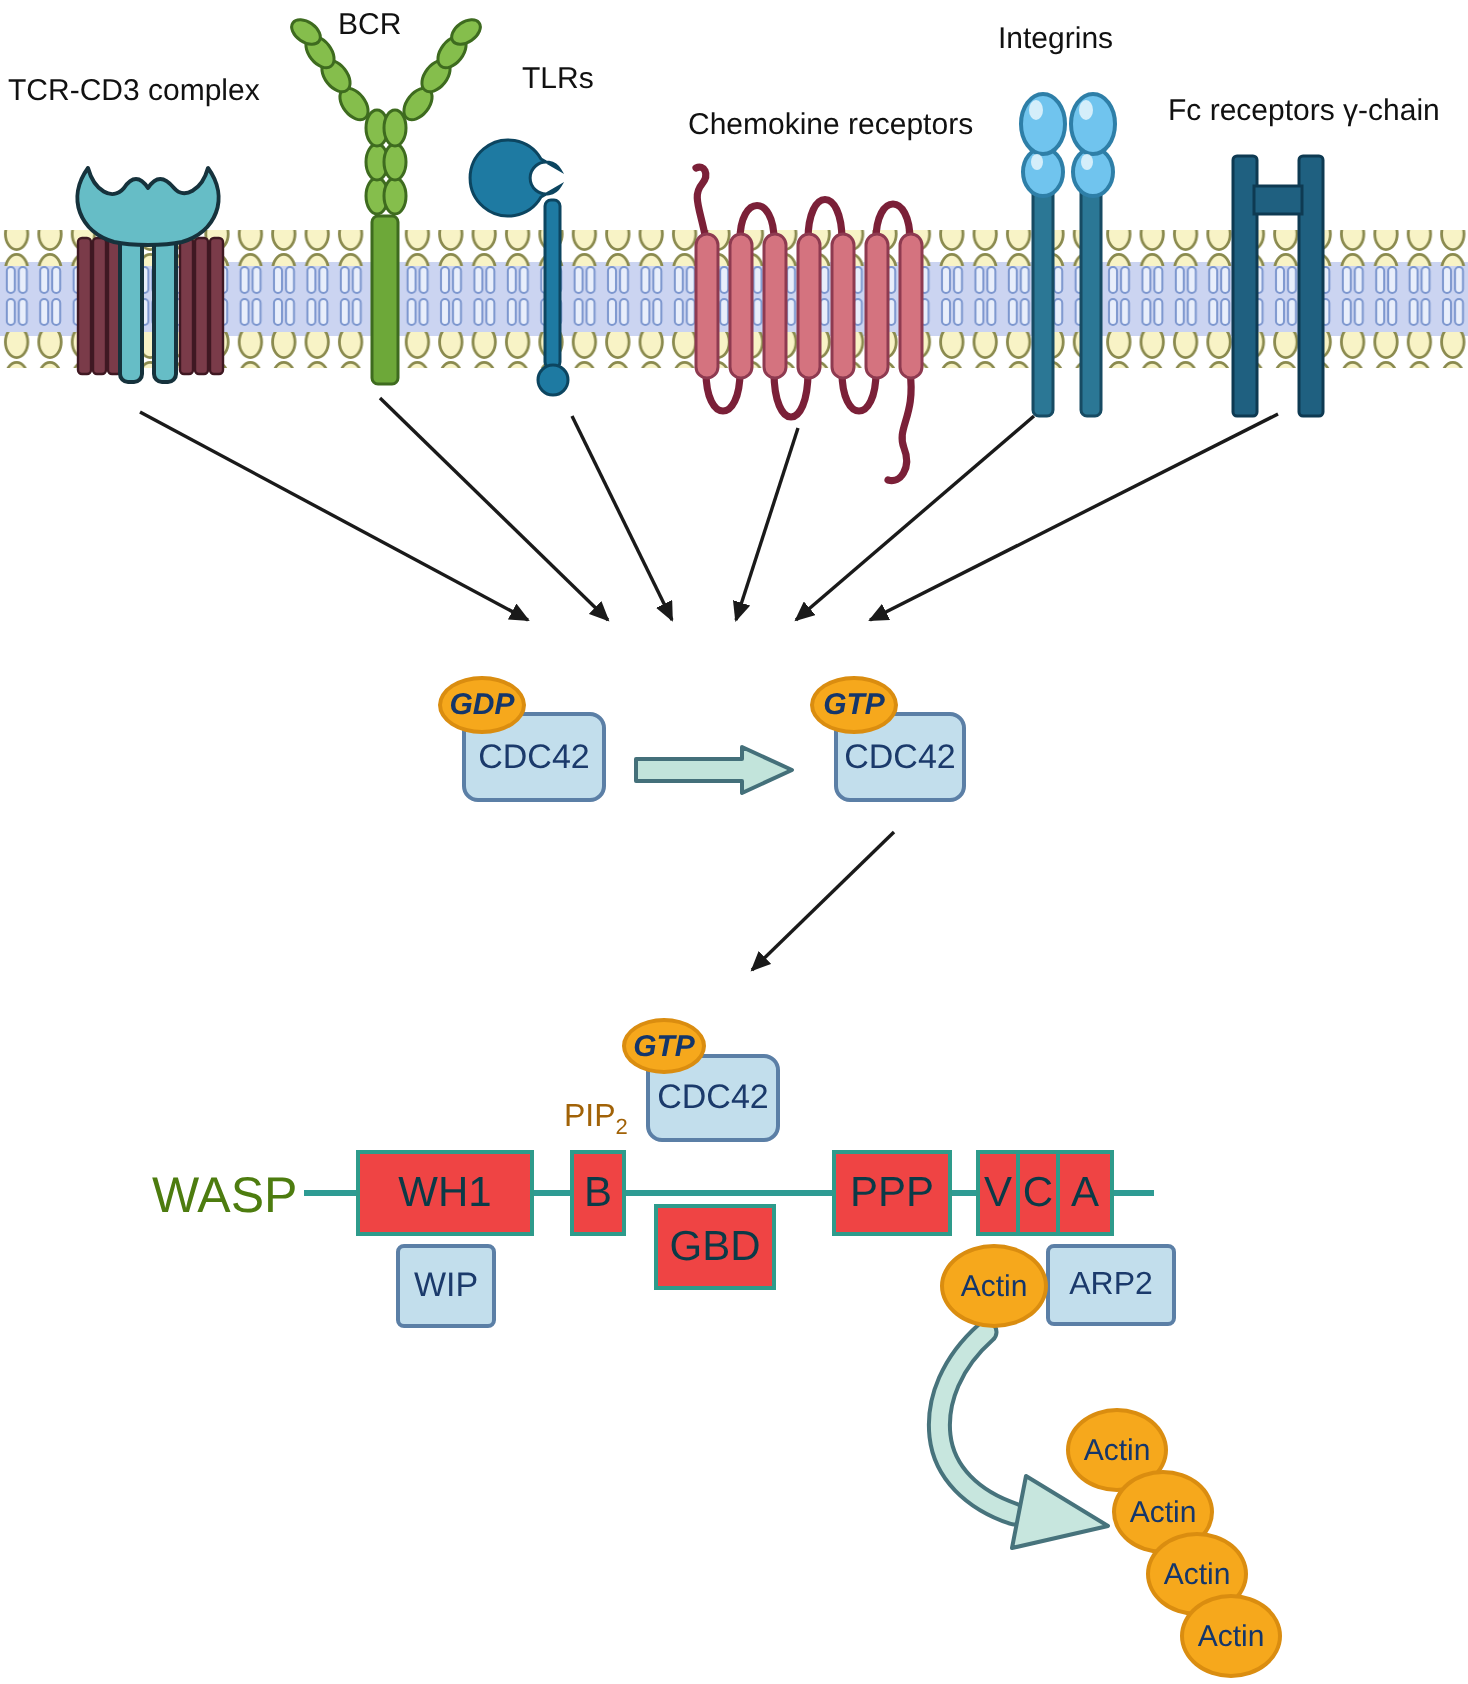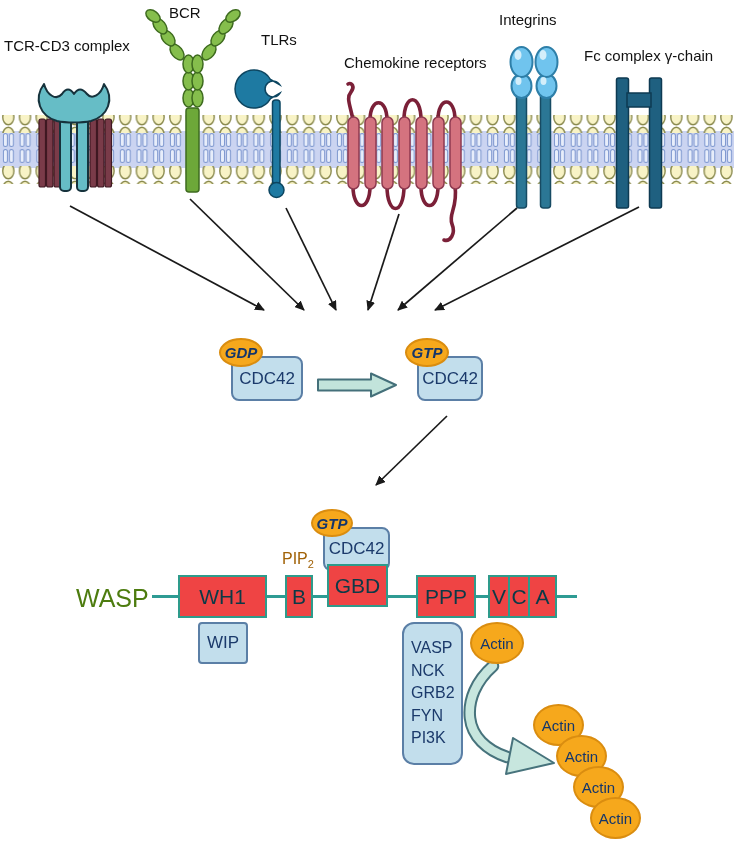--- a/index.html
+++ b/index.html
@@ -164,53 +164,47 @@
       <path d="M493,666 C476,681 468,700 470,718 C472,736 486,750 507,757" fill="none" stroke="#C7E6DE" stroke-width="8.5" stroke-linecap="round"></path>
       <polygon points="513,738 554,763 506,774" fill="#C7E6DE" stroke="#47737C" stroke-width="2" stroke-linejoin="round"></polygon>
     </g>
   </svg>
 
   <div class="lbl" style="left:4px;top:37px">TCR-CD3 complex</div>
   <div class="lbl" style="left:169px;top:4px">BCR</div>
   <div class="lbl" style="left:261px;top:31px">TLRs</div>
   <div class="lbl" style="left:344px;top:54px">Chemokine receptors</div>
   <div class="lbl" style="left:499px;top:11px">Integrins</div>
-  <div class="lbl" style="left:584px;top:47px">Fc complex γ-chain</div>
+  <div class="lbl" style="left:584px;top:47px">Fc receptors γ-chain</div>
 
   <div class="box-blue sq" style="left:231px;top:356px;width:72px;height:45px;font-size:17px">CDC42</div>
   <div class="ell-orange nuc" style="left:219px;top:338px;width:44px;height:29px">GDP</div>
 
   <div class="box-blue sq" style="left:417px;top:356px;width:66px;height:45px;font-size:17px">CDC42</div>
   <div class="ell-orange nuc" style="left:405px;top:338px;width:44px;height:29px">GTP</div>
 
   <div class="box-blue sq" style="left:323px;top:527px;width:67px;height:44px;font-size:17px">CDC42</div>
   <div class="ell-orange nuc" style="left:311px;top:509px;width:42px;height:28px">GTP</div>
 
   <div class="wasp-name" style="left:76px;top:584px">WASP</div>
   <div class="pip2" style="left:282px;top:550px"><span>PIP</span><sub>2</sub></div>
 
   <div class="box-green" style="left:178px;top:575px;width:89px;height:43px">WH1</div>
   <div class="box-green" style="left:285px;top:575px;width:28px;height:43px">B</div>
-  <div class="box-green" style="left:327px;top:564px;width:61px;height:43px">GBD</div>
+  <div class="box-green" style="left:327px;top:602px;width:61px;height:43px">GBD</div>
   <div class="box-green" style="left:416px;top:575px;width:60px;height:43px">PPP</div>
   <div class="box-green" style="left:488px;top:575px;width:22px;height:43px">V</div>
   <div class="box-green no-left" style="left:510px;top:575px;width:20px;height:43px">C</div>
   <div class="box-green no-left" style="left:530px;top:575px;width:27px;height:43px">A</div>
 
   <div class="box-blue" style="left:198px;top:622px;width:50px;height:42px;font-size:17px">WIP</div>
 
-  <div class="box-blue binder-list" style="left:402px;top:622px;width:61px;height:143px">
-    <span>VASP</span>
-    <span>NCK</span>
-    <span>GRB2</span>
-    <span>FYN</span>
-    <span>PI3K</span>
-  </div>
 
   <div class="ell-orange" style="left:470px;top:622px;width:54px;height:42px">Actin</div>
 
+  <div class="box-blue" style="left:523px;top:622px;width:65px;height:41px">ARP2</div>
 
   <div class="ell-orange z5" style="left:533px;top:704px;width:51px;height:42px">Actin</div>
   <div class="ell-orange z6" style="left:556px;top:735px;width:51px;height:42px">Actin</div>
   <div class="ell-orange z7" style="left:573px;top:766px;width:51px;height:42px">Actin</div>
   <div class="ell-orange z8" style="left:590px;top:797px;width:51px;height:42px">Actin</div>
 
 </div>
 
 </body></html>

